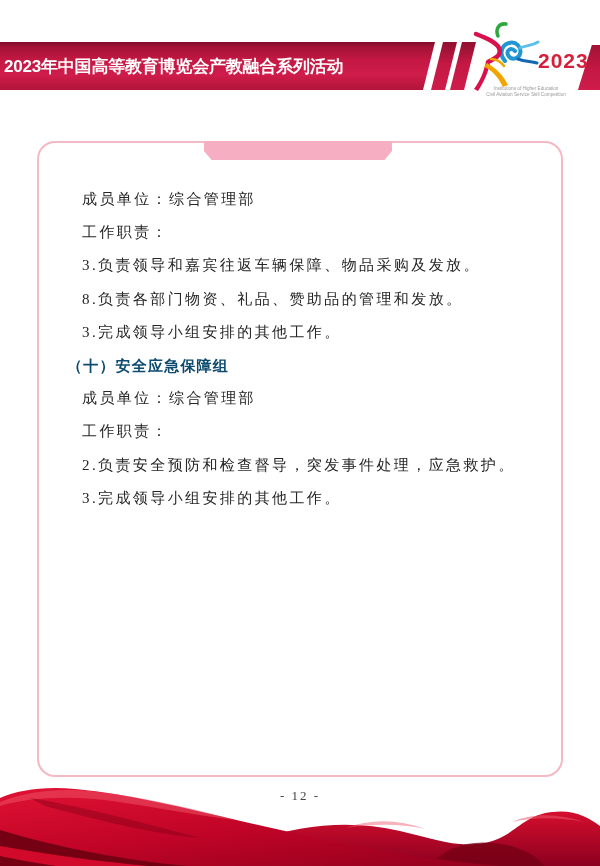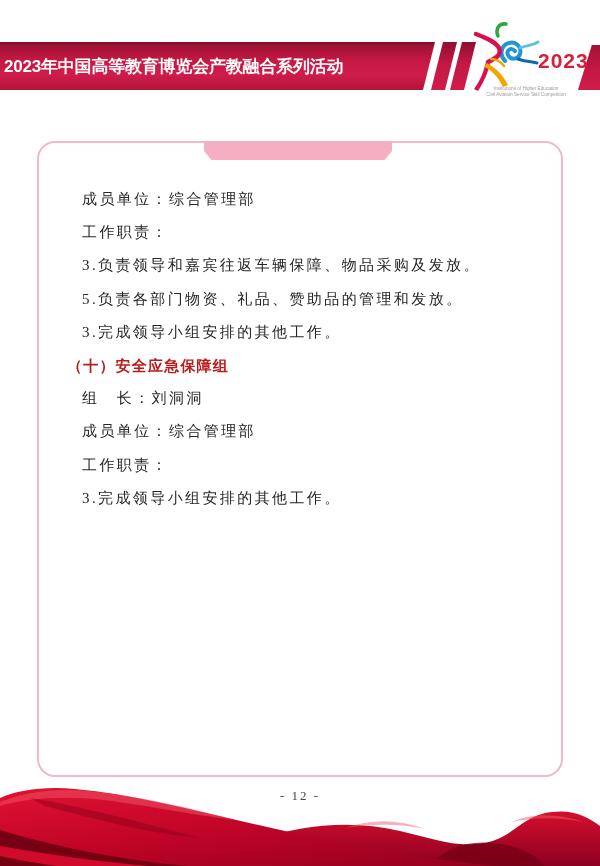--- a/index.html
+++ b/index.html
@@ -58,21 +58,21 @@
     clip-path:polygon(0 0,100% 0,100% 52%,96% 100%,4% 100%,0 52%);
   }
   
   .doc{
     position:absolute;left:78px;top:181px;width:470px;
     font-size:15px;line-height:29.2px;color:#262626;letter-spacing:2.4px;
   }
   .doc p{margin:4px;white-space:nowrap;}
   .doc p.bold-line{
     font-family:"Liberation Sans","DejaVu Sans",sans-serif;
-    font-weight:bold;letter-spacing:1.2px;margin-left:-11px;color:#b91c1c;
+    font-weight:bold;letter-spacing:1.2px;margin-left:-11px;color:#0c4a6e;
   }
   
   .page-number{
     position:absolute;left:0;top:788px;width:600px;text-align:center;
     font-size:13px;color:#444;letter-spacing:2px;z-index:3;
   }
   .waves{position:absolute;left:0;bottom:0;width:600px;height:80px;z-index:2;}
 </style>
 </head>
 <body>
@@ -112,26 +112,26 @@
 
   <div class="frame">
     <div class="frame-tab"></div>
   </div>
 
   <div class="doc">
 
   <p>成员单位：综合管理部</p>
       <p>工作职责：</p>
       <p>3.负责领导和嘉宾往返车辆保障、物品采购及发放。</p>
-      <p>5.负责各部门物资、礼品、赞助品的管理和发放。</p>
+      <p>8.负责各部门物资、礼品、赞助品的管理和发放。</p>
       <p>3.完成领导小组安排的其他工作。</p>
       <p class="bold-line">（十）安全应急保障组</p>
-      <p>组　长：刘洞洞</p>
       <p>成员单位：综合管理部</p>
       <p>工作职责：</p>
+      <p>2.负责安全预防和检查督导，突发事件处理，应急救护。</p>
       <p>3.完成领导小组安排的其他工作。</p>
     </div>
 
   <div class="page-number">- 12 -</div>
 
   <svg class="waves" viewBox="0 0 600 80" preserveAspectRatio="none">
     <defs>
       <linearGradient id="gBack" x1="0" y1="0" x2="0" y2="1">
         <stop offset="0" stop-color="#d50e2e"></stop>
         <stop offset="1" stop-color="#8c0020"></stop>

